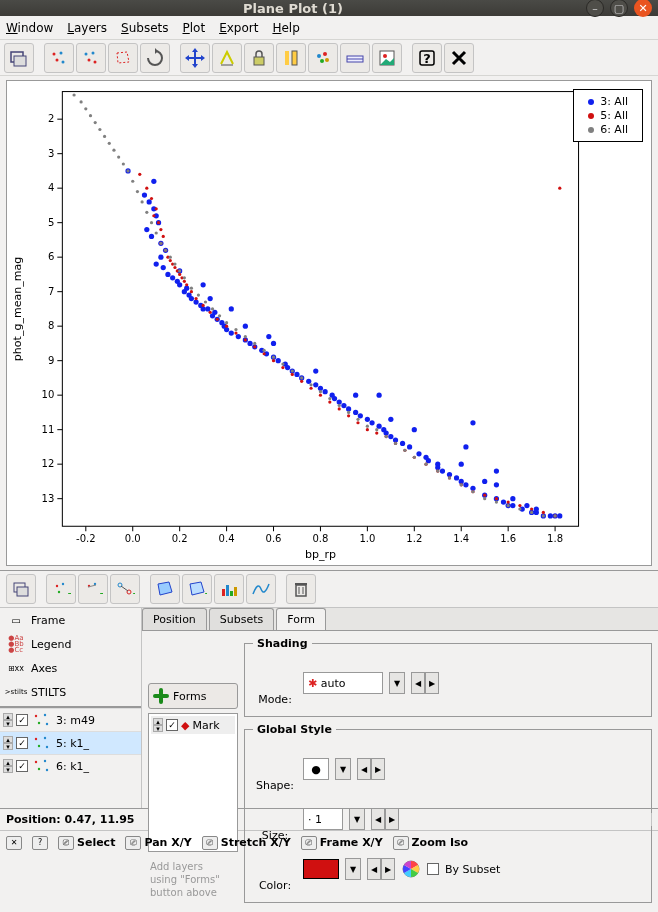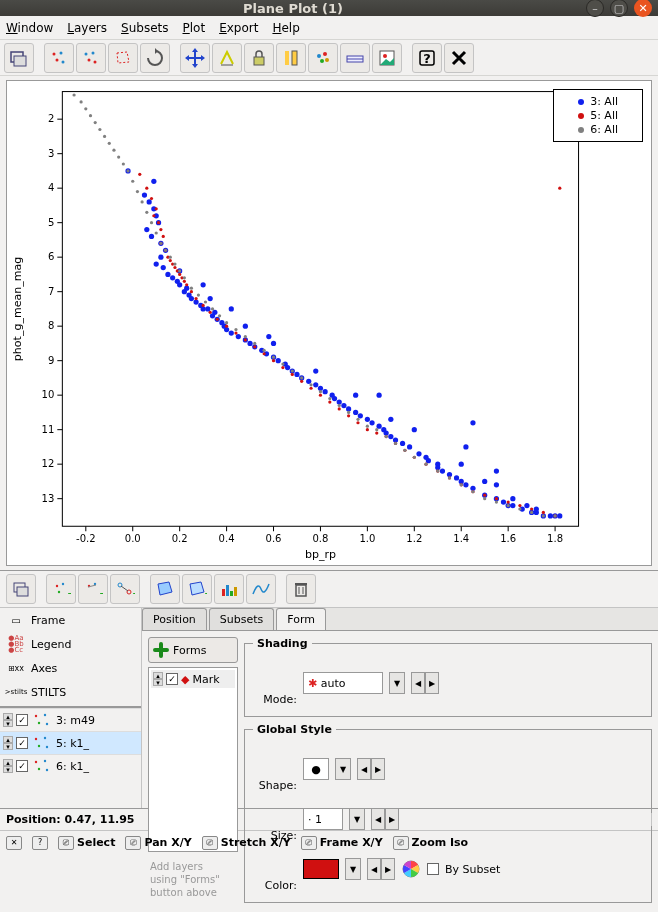--- a/index.html
+++ b/index.html
@@ -12,44 +12,44 @@
 .menubar { height: 24px; display: flex; align-items: center; padding: 0 6px; background: #f2f1f0; border-bottom: 1px solid #d6d6d3; }
 .menubar span { margin-right: 14px; cursor: default; }
 .menubar span u { text-decoration: underline; }
 .toolbar { height: 36px; display: flex; align-items: center; padding: 2px 4px; background: #f2f1f0; border-bottom: 1px solid #d6d6d3; gap: 2px; }
 .tool { width: 30px; height: 30px; border: 1px solid #c4c4c4; background: #eceae7; display: flex; align-items: center; justify-content: center; border-radius: 3px; font-size: 14px; }
 .tool svg { width: 20px; height: 20px; }
 .sep { width: 6px; }
 .plot-area { height: 486px; background: #fff; margin: 4px 6px; border: 1px solid #999; position: relative; }
 .plot-svg { width: 100%; height: 100%; }
 .legend-box { position: absolute; top: 8px; right: 8px; border: 1px solid #000; background: #fff; padding: 4px 6px; font-size: 11px; }
-.legend-row { display: flex; align-items: center; gap: 6px; margin: 1px 18px; }
+.legend-row { display: flex; align-items: center; gap: 6px; margin: 1px 8px; }
 .legend-dot { width: 6px; height: 6px; border-radius: 3px; }
 .ctrl-toolbar { height: 38px; display: flex; align-items: center; padding: 2px 6px; gap: 2px; border-top: 1px solid #999; border-bottom: 1px solid #c4c4c4; }
 .lower { display: flex; height: 200px; }
 .left-pane { width: 142px; border-right: 1px solid #c4c4c4; display: flex; flex-direction: column; overflow: hidden; }
 .cfg-item { display: flex; align-items: center; gap: 4px; padding: 2px 4px; border: 1px solid transparent; font-size: 11px; }
 .cfg-icon { width: 22px; height: 18px; display: inline-flex; align-items: center; justify-content: center; font-size: 10px; }
 .layer-row { display: flex; align-items: center; gap: 3px; padding: 2px 3px; border-top: 1px solid #ddd; font-size: 11px; }
 .layer-row.selected { background: #d0e8ff; }
 .layer-icon { width: 22px; height: 18px; }
 .right-pane { flex: 1; display: flex; flex-direction: column; }
 .tabs { display: flex; border-bottom: 1px solid #999; background: #e6e5e3; height: 24px; }
 .tab { padding: 4px 10px; border: 1px solid #999; border-bottom: none; margin-right: 2px; background: #e0dfdd; font-size: 11px; border-radius: 3px 3px 0 0; }
 .tab.active { background: #f2f1f0; position: relative; top: 0; }
 .form-body { flex: 1; display: flex; padding: 6px; gap: 6px; }
-.forms-col { width: 90px; display: flex; flex-direction: column; gap: 4px; }
+.forms-col { width: 90px; display: flex; flex-direction: column; gap: 4px; margin-top: 46px; }
 .forms-btn { border: 1px solid #999; background: #ece9e6; padding: 4px; display: flex; align-items: center; gap: 4px; font-size: 11px; border-radius: 3px; }
 .forms-list { border: 1px solid #999; flex: 1; background: #fff; font-size: 11px; padding: 2px; }
 .hint { color: #999; font-size: 10px; line-height: 1.3; padding: 4px 2px; }
 .settings-col { flex: 1; display: flex; flex-direction: column; gap: 6px; }
 fieldset { border: 1px solid #999; padding: 6px 8px; font-size: 11px; }
 legend { padding: 0 4px; font-weight: bold; font-size: 11px; }
 .frow { display: flex; align-items: center; gap: 6px; margin: 4px 0; }
-.frow label { width: 44px; text-align: right; margin-top: 33px; }
+.frow label { width: 44px; text-align: center; margin-top: 33px; }
 .combo { border: 1px solid #999; background: #fff; height: 22px; display: flex; align-items: center; padding: 0 4px; min-width: 80px; }
 .drop { width: 16px; height: 22px; border: 1px solid #999; background: #e6e5e3; display: flex; align-items: center; justify-content: center; font-size: 8px; }
 .spin { display: flex; }
 .spin .btn { width: 14px; height: 22px; border: 1px solid #999; background: #e6e5e3; display: flex; align-items: center; justify-content: center; font-size: 8px; }
 .color-sw { width: 36px; height: 20px; border: 1px solid #000; }
 .statusbar { height: 22px; display: flex; align-items: center; border-top: 1px solid #999; padding: 0 6px; font-size: 11px; gap: 14px; }
 .statusbar .col { flex: 1; border-right: 1px solid #c4c4c4; padding-right: 6px; }
 .navbar { height: 24px; display: flex; align-items: center; padding: 0 6px; gap: 10px; border-top: 1px solid #c4c4c4; font-size: 11px; }
 .nav-item { display: flex; align-items: center; gap: 3px; }
 .mini-icon { width: 16px; height: 14px; border: 1px solid #888; border-radius: 2px; display: inline-flex; align-items: center; justify-content: center; font-size: 8px; background: #eee; }

